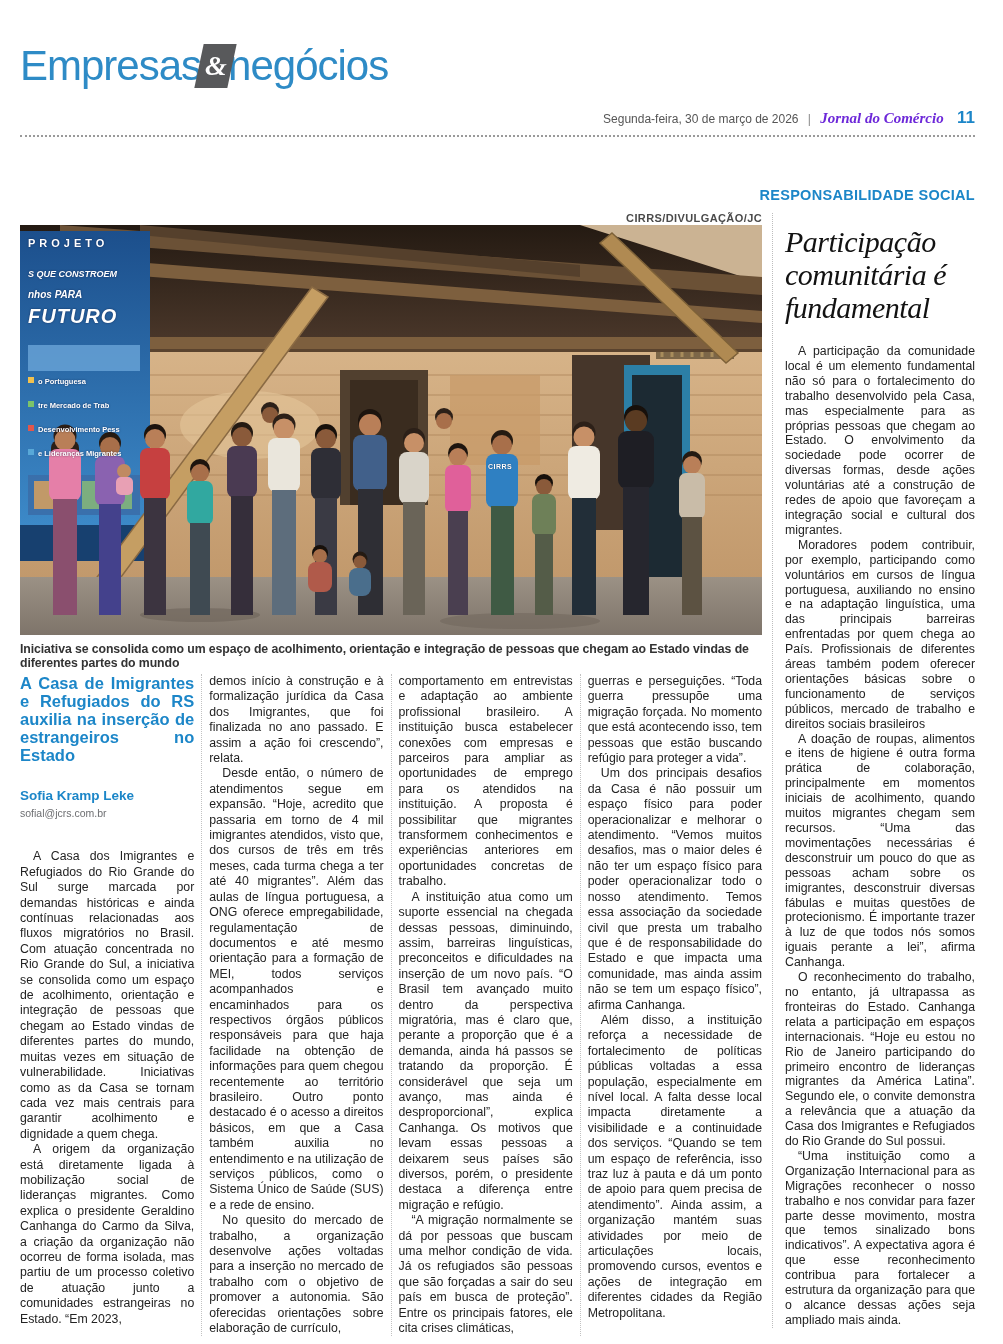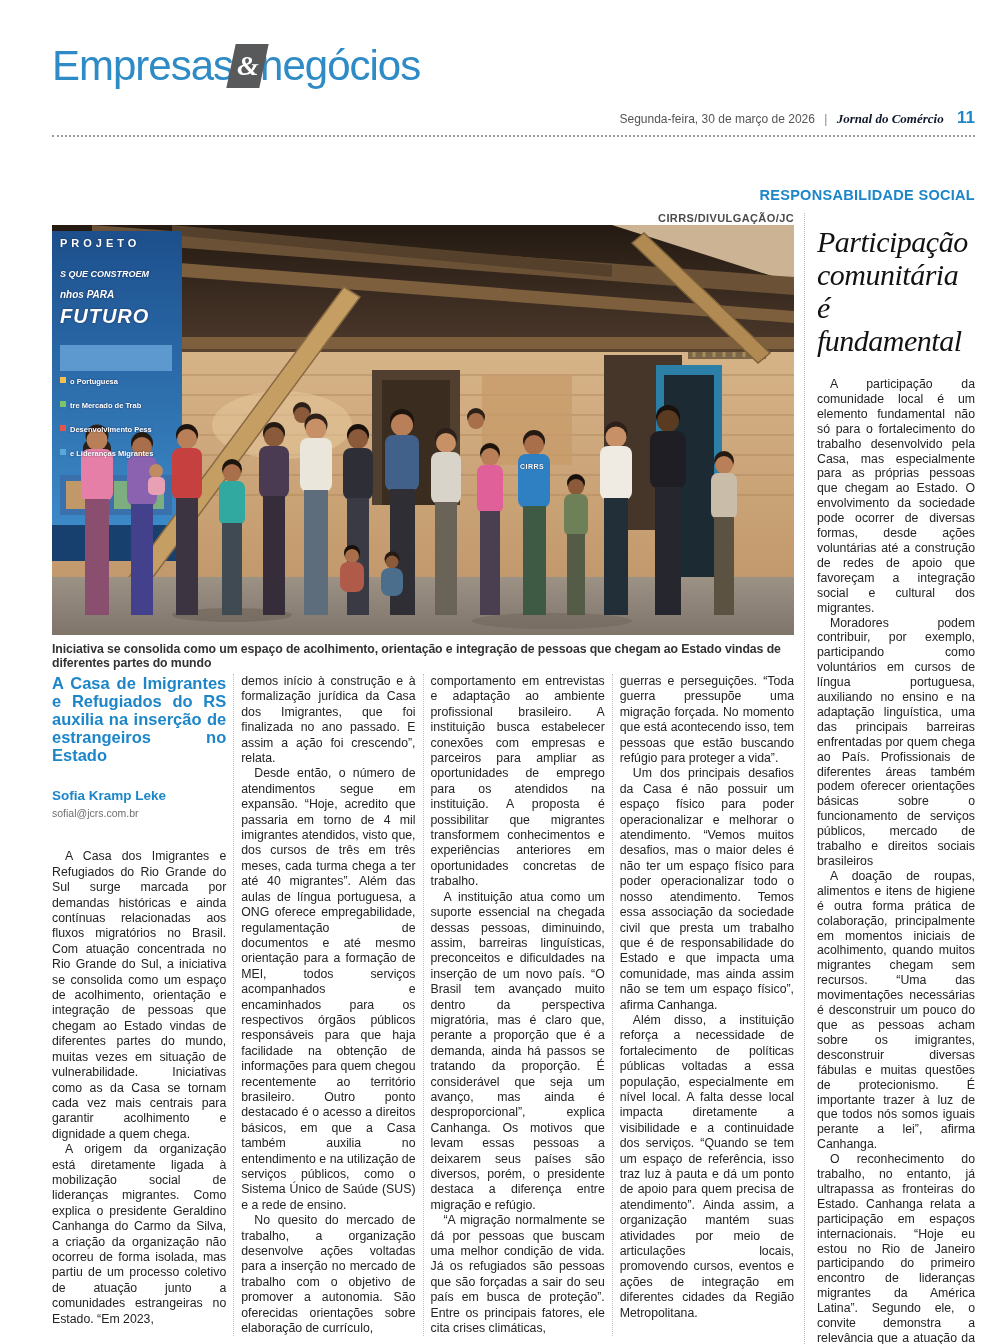--- a/index.html
+++ b/index.html
@@ -1,32 +1,32 @@
 <!DOCTYPE html>
 <html lang="pt-BR"><head>
 <meta charset="utf-8">
 <style>
   html,body{margin:0;padding:0;background:#ffffff;}
   .page{position:relative;width:1003px;height:1344px;box-sizing:border-box;
-        padding:42px 28px 0 52px;background:#fff;overflow:hidden;
+        padding:42px 28px 0 20px;background:#fff;overflow:hidden;
         font-family:"Liberation Sans",sans-serif;color:#222;}
   
   .masthead{display:flex;align-items:center;height:48px;}
   .m-word{font-size:42px;color:#2e8bc6;letter-spacing:-1px;line-height:1;}
   .amp-box{display:inline-flex;align-items:center;justify-content:center;
            width:33px;height:44px;background:#58595b;transform:skewX(-12deg);
            margin:0 -4px 0 -2px;position:relative;z-index:2;}
   .amp{transform:skewX(12deg);font-family:"Liberation Serif",serif;font-style:italic;
        font-weight:700;font-size:28px;color:#fff;line-height:1;}
   
   .dateline{text-align:right;font-size:12px;color:#555;margin-top:18px;
             padding-bottom:7px;border-bottom:2px dotted #9a9a9a;}
   .dl-sep{margin:0 6px;color:#888;}
   .paper{font-family:"Liberation Serif",serif;font-style:italic;font-weight:700;
-         color:#0f172a;font-size:13px;}
+         color:#6d28d9;font-size:15px;}
   .pagenum{color:#1c86c8;font-weight:700;font-size:17px;margin-left:10px;margin-top:8px;}
   
   .kicker{color:#1c86c8;font-weight:700;font-size:14.5px;letter-spacing:.3px;
           margin:50px 0 10px;text-align:right;}
   
   .content{display:flex;align-items:flex-start;}
   .main{flex:0 0 742px;width:742px;}
   .sidebar{flex:1;margin-left:10px;border-left:1px dotted #bdbdbd;padding-left:12px;min-width:0;}
   
   .credit{text-align:right;font-size:11px;font-weight:700;color:#4a4a4a;

